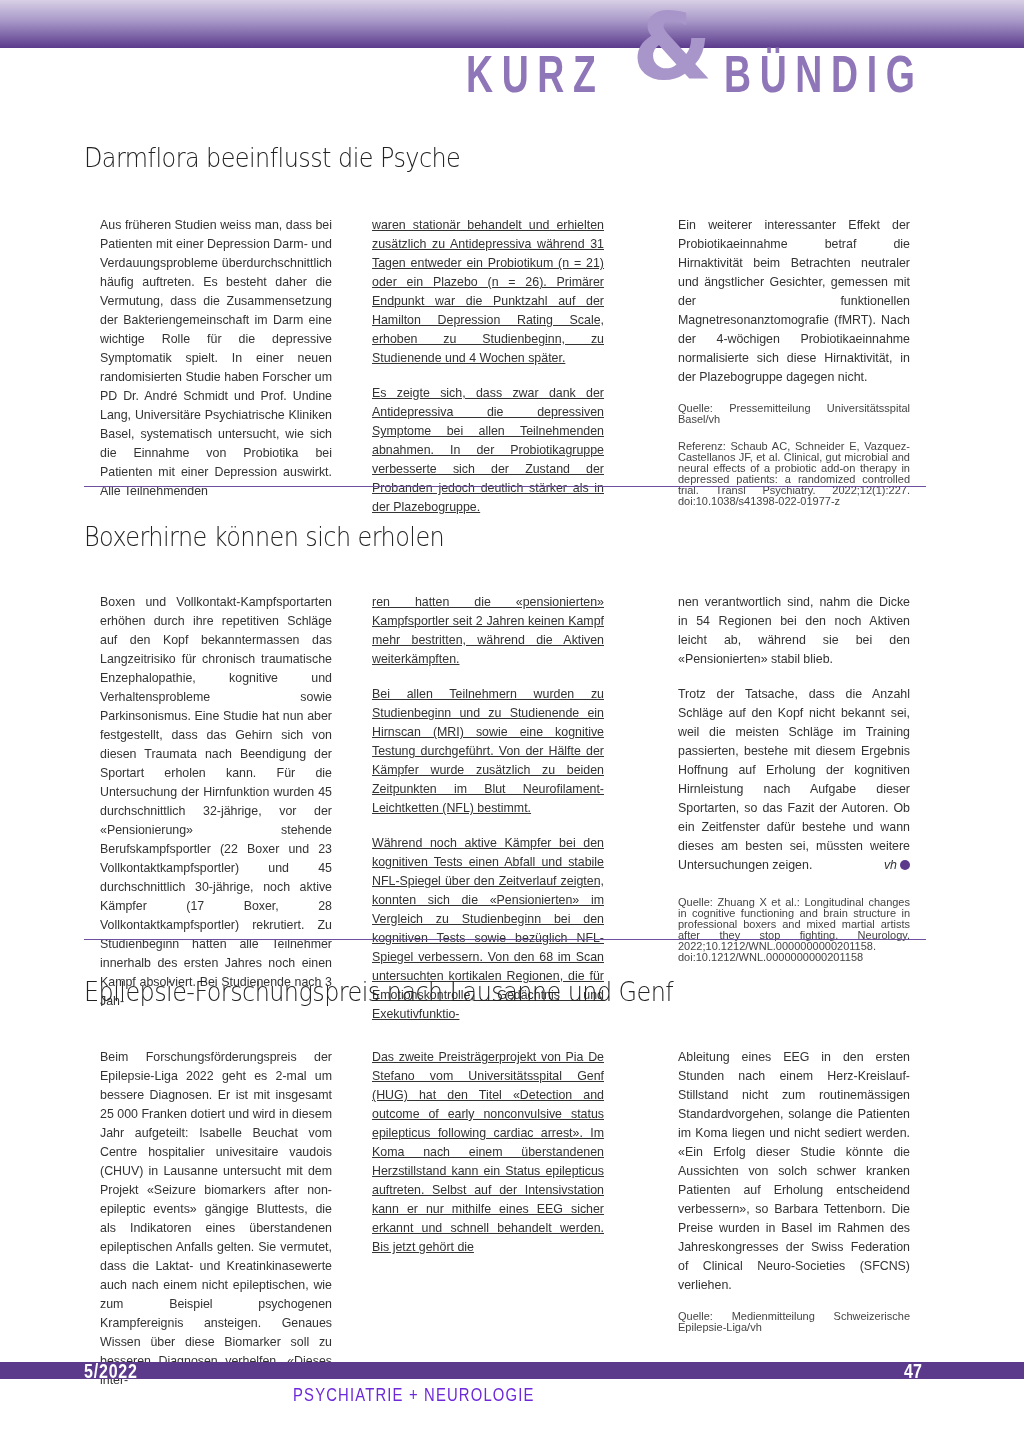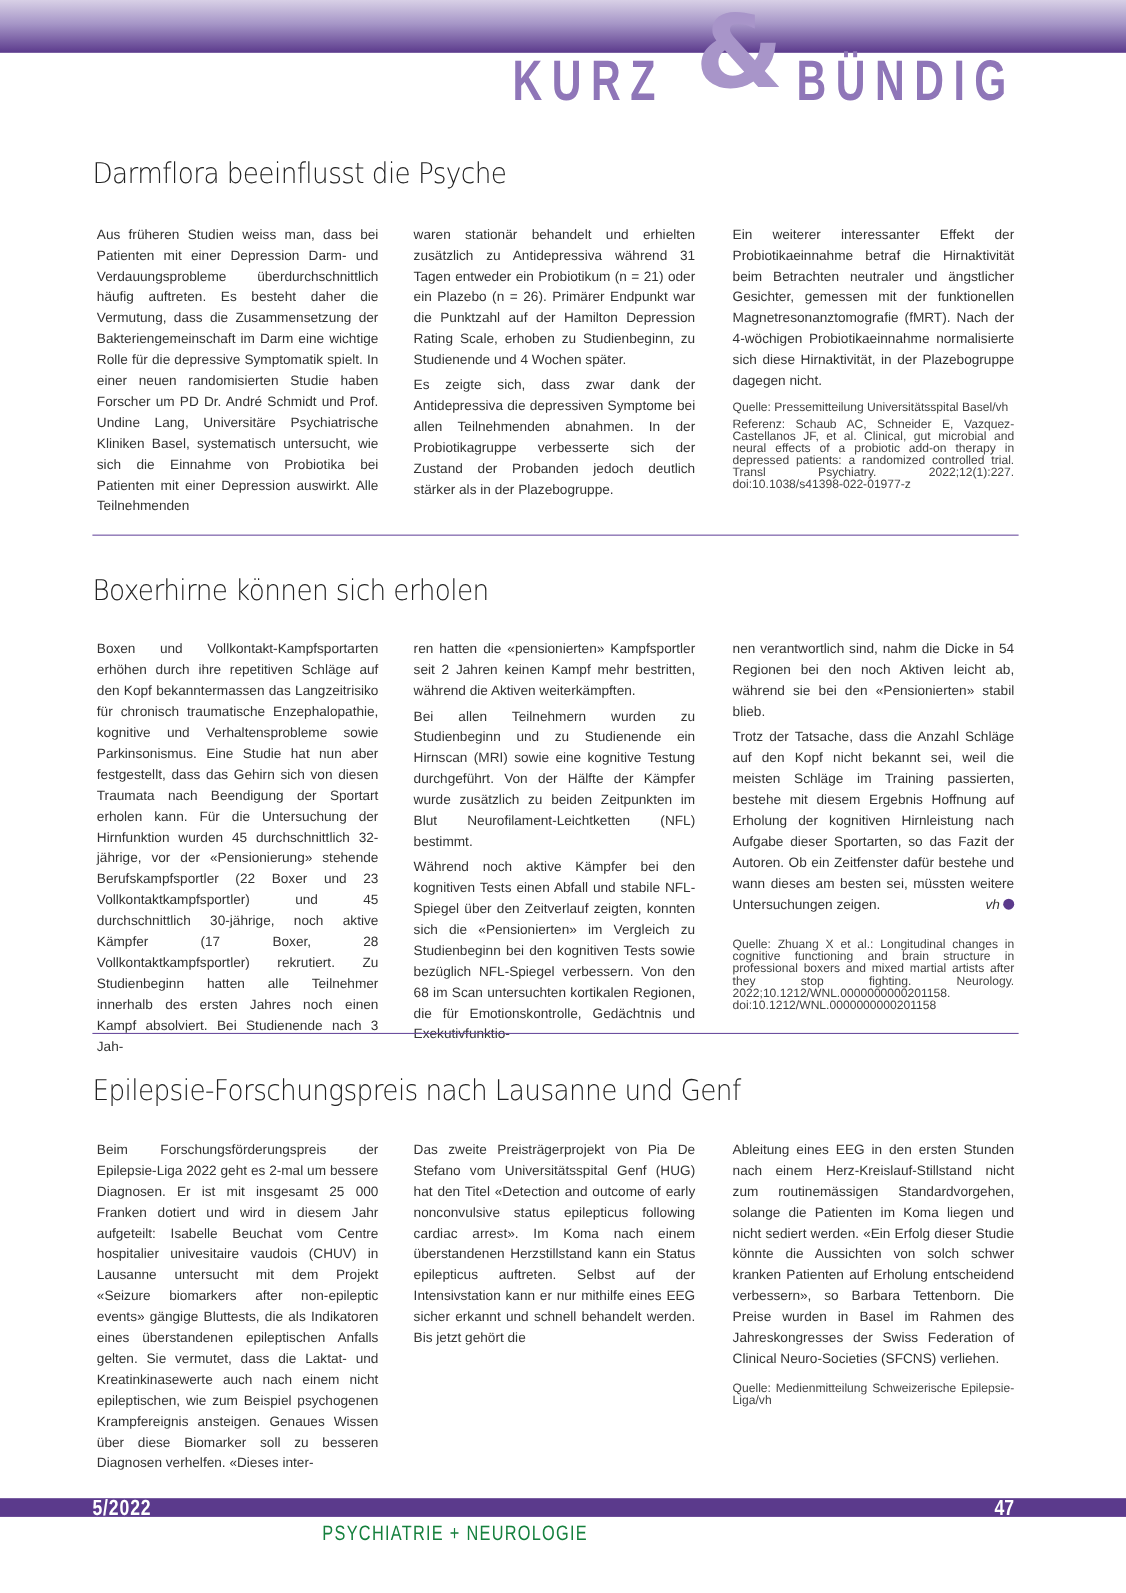--- a/index.html
+++ b/index.html
@@ -14,39 +14,39 @@
   .masthead .w1 { left: 0; }
   .masthead .w2 { left: 258px; }
   .masthead .amp { position: absolute; left: 166px; top: -6px; font-family: "DejaVu Sans", sans-serif;
                    font-weight: bold; font-size: 92px; color: #a895c9; line-height: 92px; }
 
   .article-title { position: absolute; left: 84px; font-family: "DejaVu Sans", sans-serif;
                    font-weight: 300; font-size: 26px; color: #222; letter-spacing: -0.6px;
                    transform: scaleX(0.92); transform-origin: left top; white-space: nowrap; }
   .col { position: absolute; width: 264px; font-size: 12.4px; line-height: 19px;
          text-align: justify; color: #333; font-family: "Liberation Sans", sans-serif; }
-  .col p { margin: 4px; }
-  .c1 { left: 84px; } .c2 { left: 372px; } .c3 { left: 662px; }
+  .col p { margin: 16px; }
+  .c1 { left: 84px; } .c2 { left: 356px; text-decoration: underline; } .c3 { left: 662px; }
   .src { font-size: 11px; line-height: 11px; color: #444; margin-top: 8px !important; text-align: justify; }
   .sig { float: right; font-style: italic; }
   .dot { display: inline-block; width: 10px; height: 10px; border-radius: 50%;
          background: #5b3a8c; vertical-align: -1px; margin-left: 3px; }
   .rule { position: absolute; left: 84px; width: 842px; height: 0;
           border-top: 1px solid #6d4fa0; }
 
   .bottom-band { position: absolute; left: 0; top: 1362px; width: 1024px; height: 17px;
                  background: #5b3a8c; }
   .issue { position: absolute; left: 84px; top: 1360px; font-family: "Liberation Sans", sans-serif;
            font-weight: bold; font-size: 20px; color: #ffffff; letter-spacing: 1px;
            transform: scaleX(0.8); transform-origin: left top; }
   .pageno { position: absolute; left: 904px; top: 1360px; font-family: "Liberation Sans", sans-serif;
             font-weight: bold; font-size: 20px; color: #ffffff;
             transform: scaleX(0.8); transform-origin: left top; }
   .journal { position: absolute; left: 0; width: 828px; top: 1384px; text-align: center;
-             font-family: "Liberation Sans", sans-serif; font-size: 19px; color: #15803d;
+             font-family: "Liberation Sans", sans-serif; font-size: 19px; color: #6d28d9;
              letter-spacing: 1.5px; }
   .journal span { display: inline-block; transform: scaleX(0.78); }
 </style>
 </head>
 <body>
 
 <div class="top-band"></div>
 <div class="masthead">
   <span class="word w1">KURZ</span>
   <span class="amp">&amp;</span>

